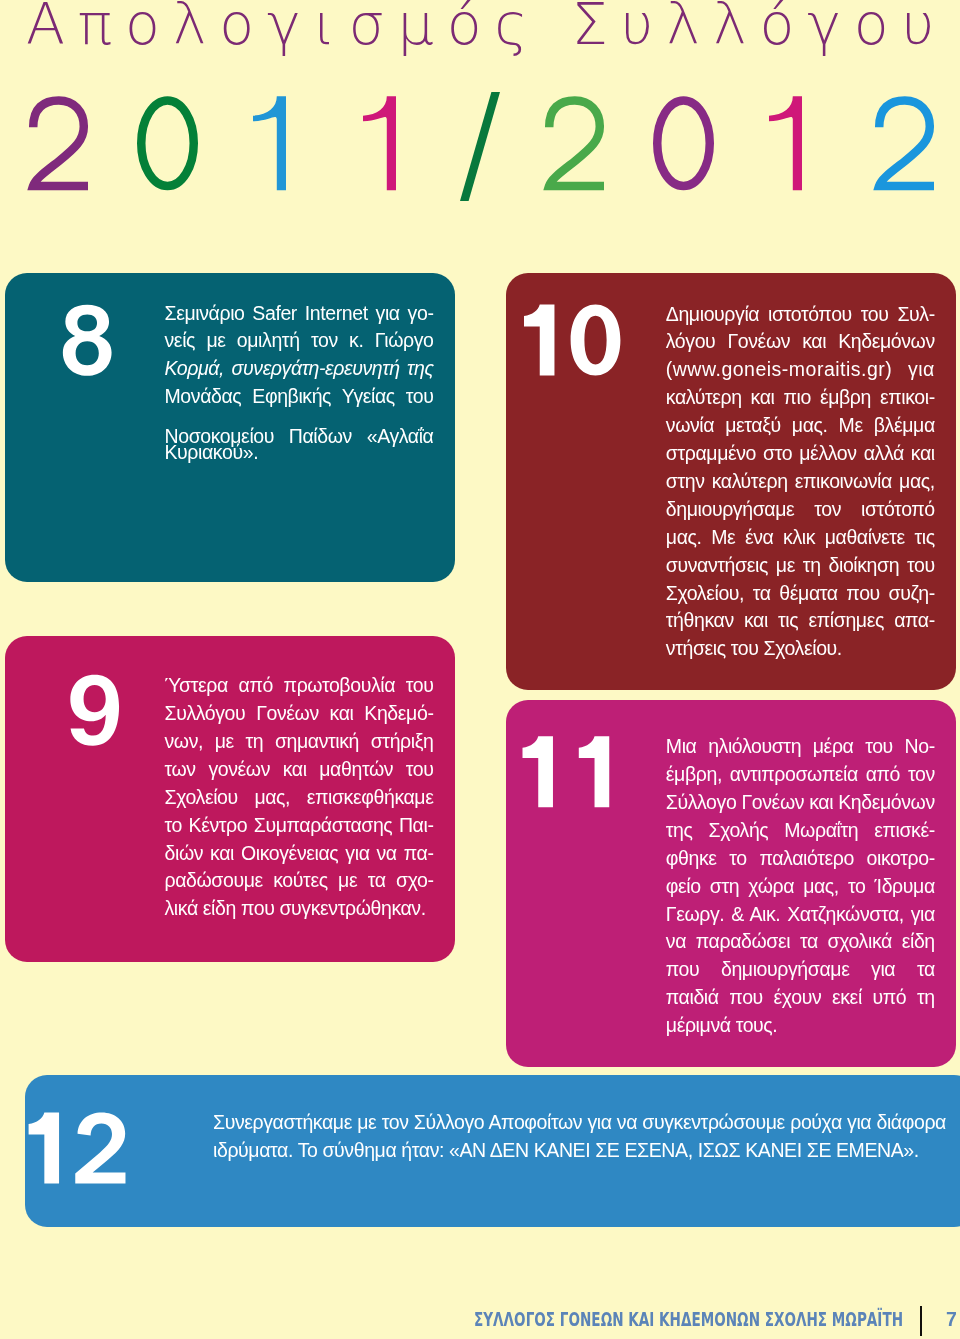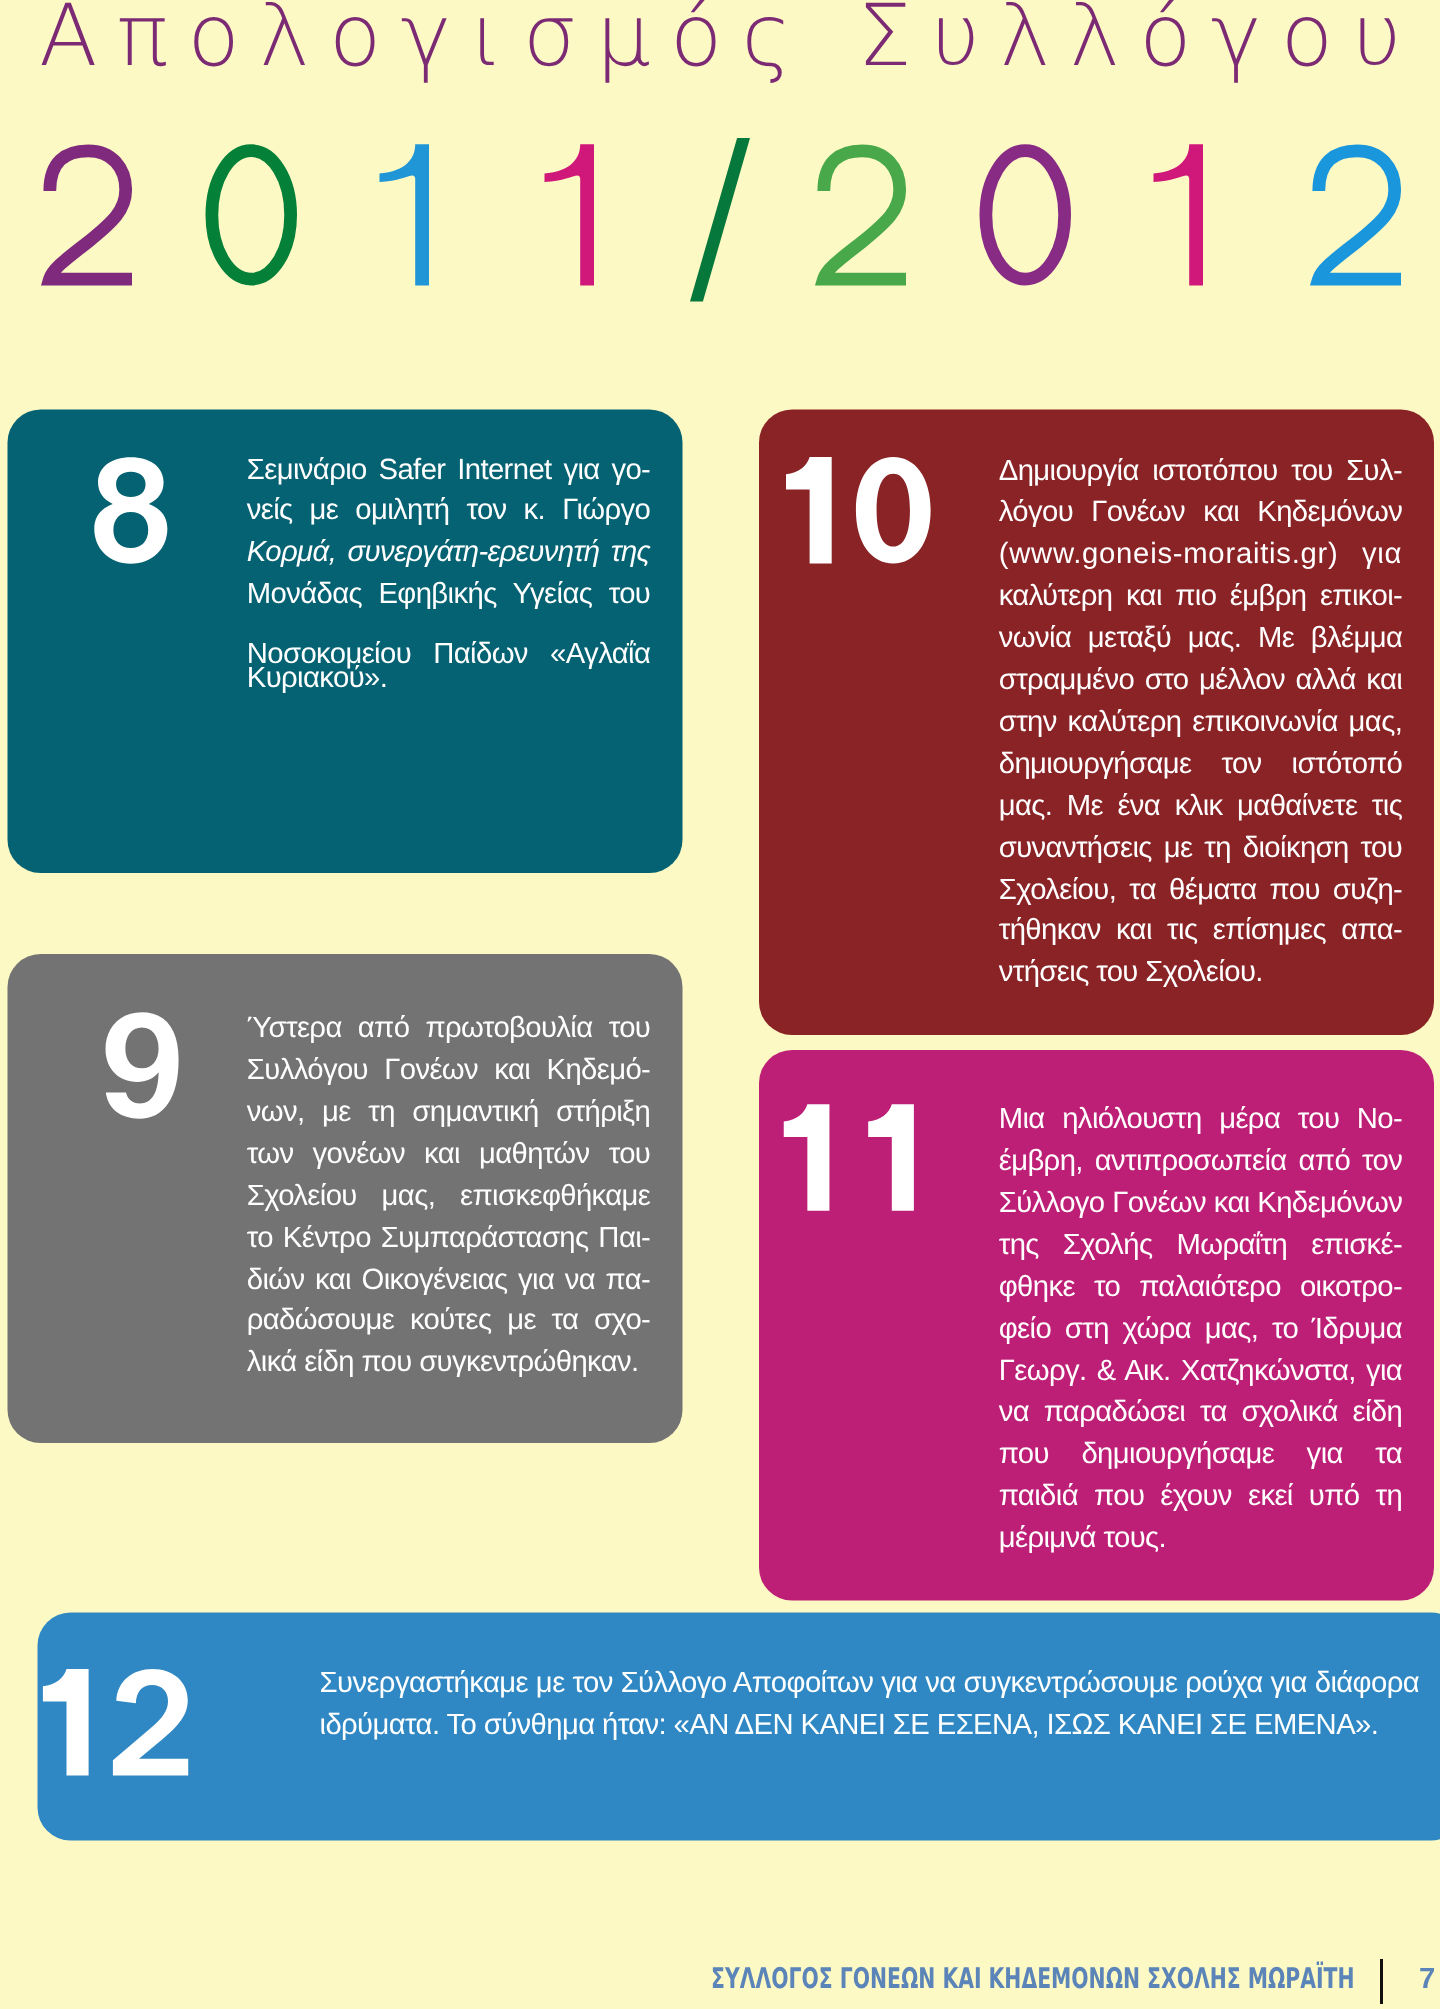--- a/index.html
+++ b/index.html
@@ -46,21 +46,21 @@
 <div class="card" id="card0" style="left: 5px; top: 273px; width: 450px; height: 309px; background: rgb(5, 98, 114);">
   <div class="cardtext" id="text0" style="left: 159.5px; top: 30.5px; width: 269px;">
       <span class="ln j" style="top: 0px;">Σεμινάριο Safer Internet για γο-</span>
       <span class="ln j" style="top: 27.9px;">νείς με ομιλητή τον κ. Γιώργο</span>
       <span class="ln j" style="top: 55.8px; font-style: italic;">Κορμά, συνεργάτη-ερευνητή της</span>
       <span class="ln j" style="top: 83.7px;">Μονάδας Εφηβικής Υγείας του</span>
       <span class="ln j" style="top: 111.6px; margin-top: 12px;">Νοσοκομείου Παίδων «Αγλαΐα</span>
       <span class="ln" style="top: 139.5px;">Κυριακού».</span>
     </div>
 </div>
-<div class="card" id="card1" style="left: 5px; top: 636px; width: 450px; height: 326px; background: #737373;">
+<div class="card" id="card1" style="left: 5px; top: 636px; width: 450px; height: 326px; background: #be185d;">
   <div class="cardtext" id="text1" style="left: 159.5px; top: 40.2px; width: 269px;">
       <span class="ln j" style="top: 0px;">Ύστερα από πρωτοβουλία του</span>
       <span class="ln j" style="top: 27.9px;">Συλλόγου Γονέων και Κηδεμό-</span>
       <span class="ln j" style="top: 55.8px;">νων, με τη σημαντική στήριξη</span>
       <span class="ln j" style="top: 83.7px;">των γονέων και μαθητών του</span>
       <span class="ln j" style="top: 111.6px;">Σχολείου μας, επισκεφθήκαμε</span>
       <span class="ln j" style="top: 139.5px;">το Κέντρο Συμπαράστασης Παι-</span>
       <span class="ln j" style="top: 167.4px;">διών και Οικογένειας για να πα-</span>
       <span class="ln j" style="top: 195.3px;">ραδώσουμε κούτες με τα σχο-</span>
       <span class="ln" style="top: 223.2px;">λικά είδη που συγκεντρώθηκαν.</span>

